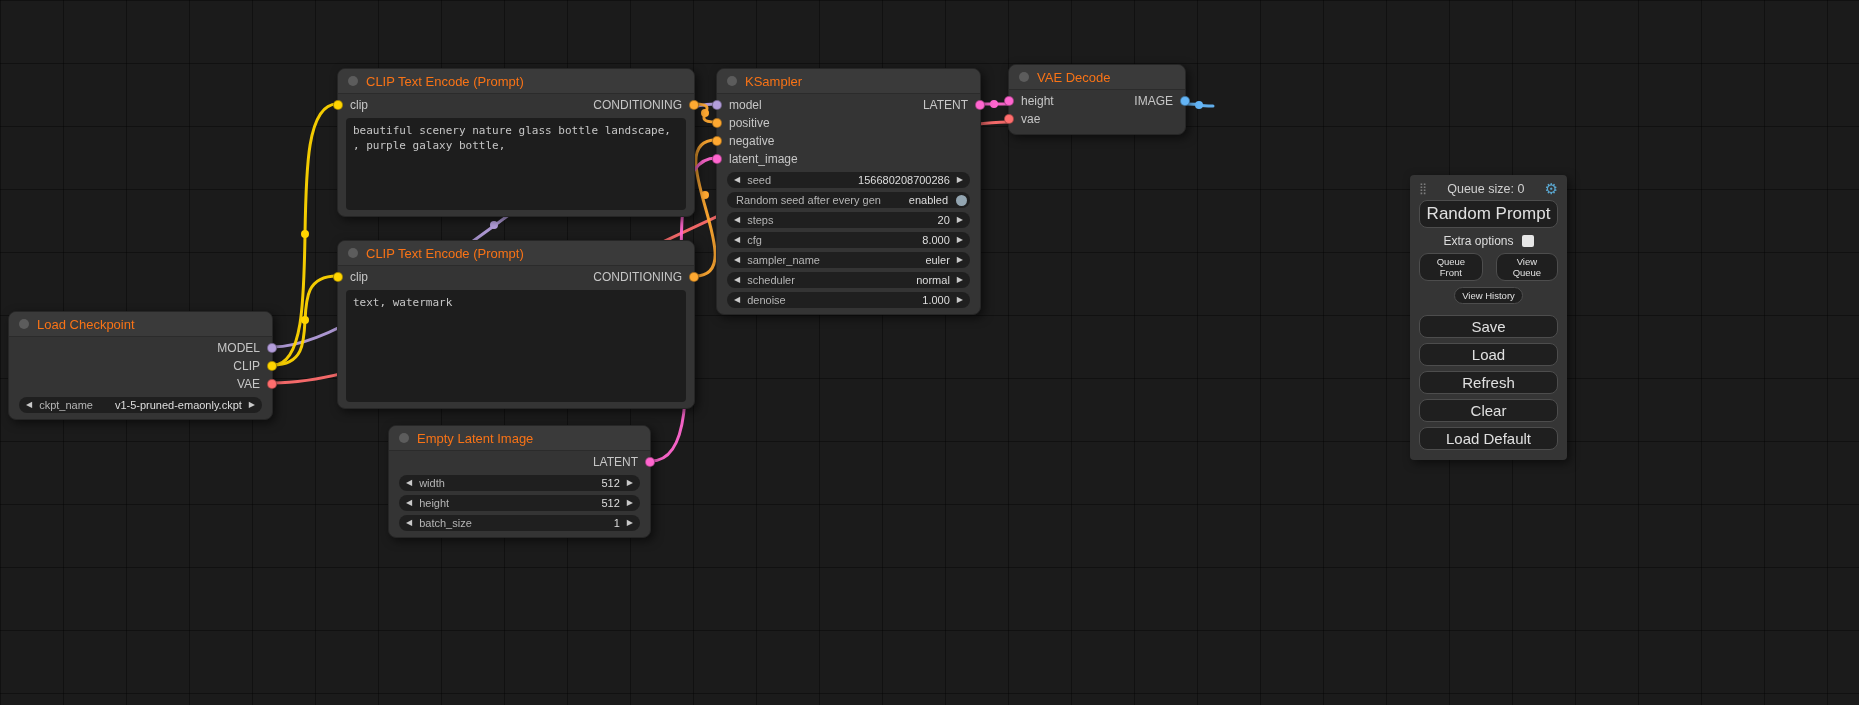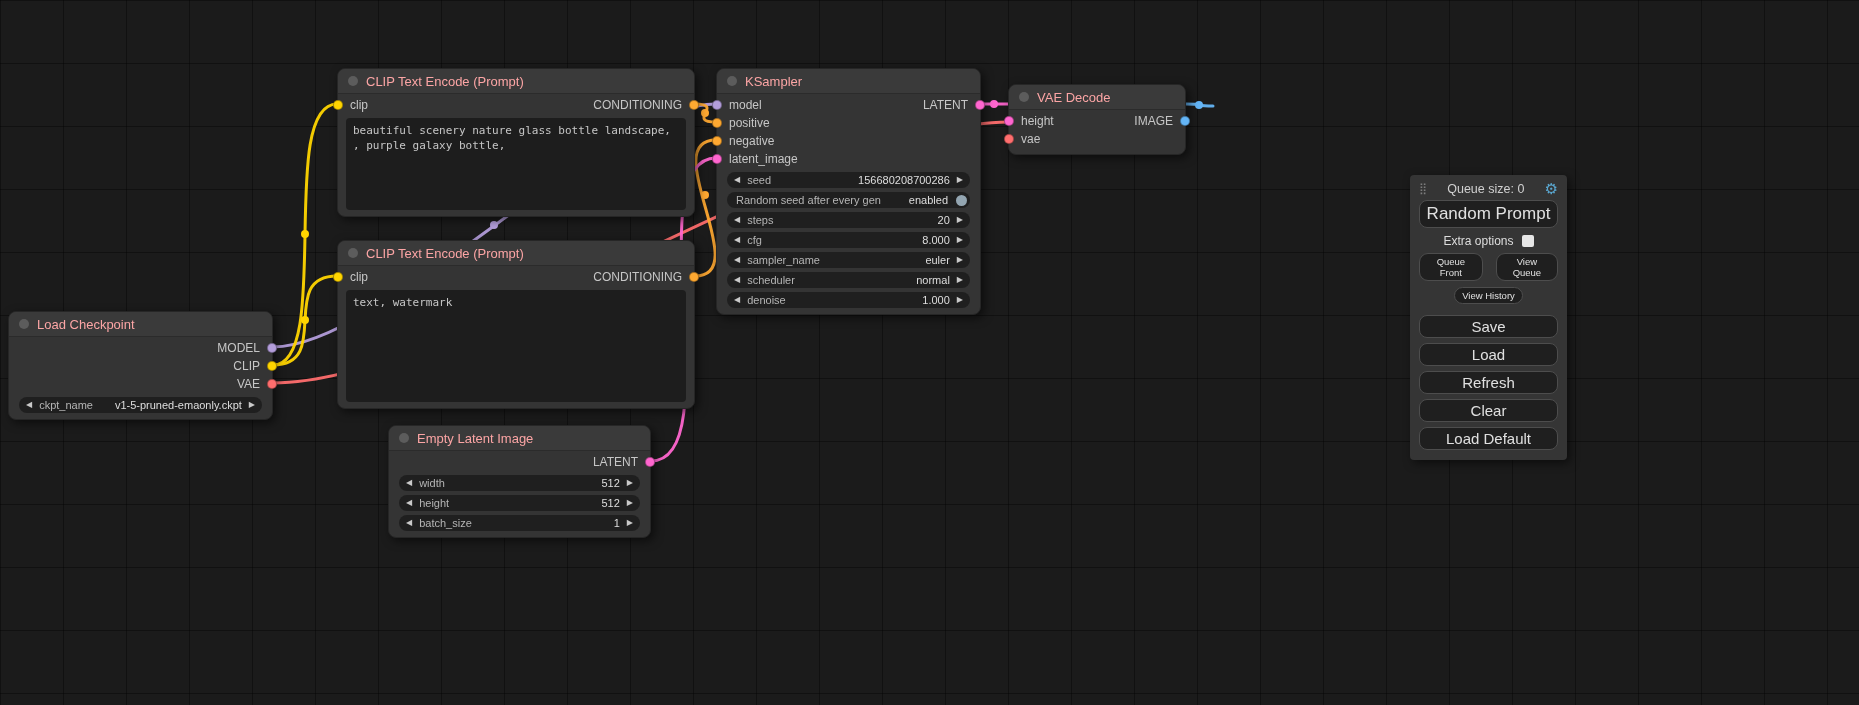--- a/index.html
+++ b/index.html
@@ -12,21 +12,21 @@
     background-size:63px 63px;
   }
   .canvas{position:relative;width:1859px;height:705px}
   svg.links{position:absolute;left:0;top:0;z-index:1;pointer-events:none}
   .link{fill:none;stroke-width:3;stroke-linecap:round;opacity:.95}
 
   .node{position:absolute;z-index:2;background:#343434;border:1px solid #262626;
         border-radius:8px;box-shadow:3px 3px 10px rgba(0,0,0,.55);color:#c9c9c9}
   .ntitle{display:flex;align-items:center;gap:8px;height:25px;padding:0 10px;
           background:#3a3a3a;border-radius:7px 7px 0 0;border-bottom:1px solid #2b2b2b;
-          color:#fca5a5;font-size:13px;white-space:nowrap}
+          color:#f97316;font-size:13px;white-space:nowrap}
   .cdot{width:10px;height:10px;border-radius:50%;background:#5c5c5c;flex:none}
   .nbody{padding:2px 0 6px}
   .srow{display:flex;align-items:center;justify-content:space-between;height:18px}
   .srow.right{justify-content:flex-end}
   .slot{display:flex;align-items:center;font-size:12px;color:#c6c6c6;white-space:nowrap}
   .pdot{width:10px;height:10px;border-radius:50%;flex:none;border:1px solid rgba(0,0,0,.35)}
   .slot.in  .pdot{margin-left:-5px;margin-right:7px}
   .slot.out .pdot{margin-left:7px;margin-right:-5px}
 
   .widget{display:flex;align-items:center;height:16px;margin:4px 10px 0;background:#1f1f1f;
@@ -271,21 +271,21 @@
       </div>
       <div class="widget">
         <span class="warrow">◀</span>
         <span class="wname">denoise</span>
         <span class="wvalue">1.000</span>
         <span class="warrow">▶</span>
       </div>
     </div>
   </div>
 
-  <div class="node" style="left:1008px;top:84px;width:178px">
+  <div class="node" style="left:1008px;top:64px;width:178px">
     <div class="ntitle">
       <span class="cdot"></span>
       <span>VAE Decode</span>
     </div>
     <div class="nbody">
       <div class="srow">
         <div class="slot in">
           <span class="pdot" style="background:var(--c-latent)"></span>
           <span>height</span>
         </div>

